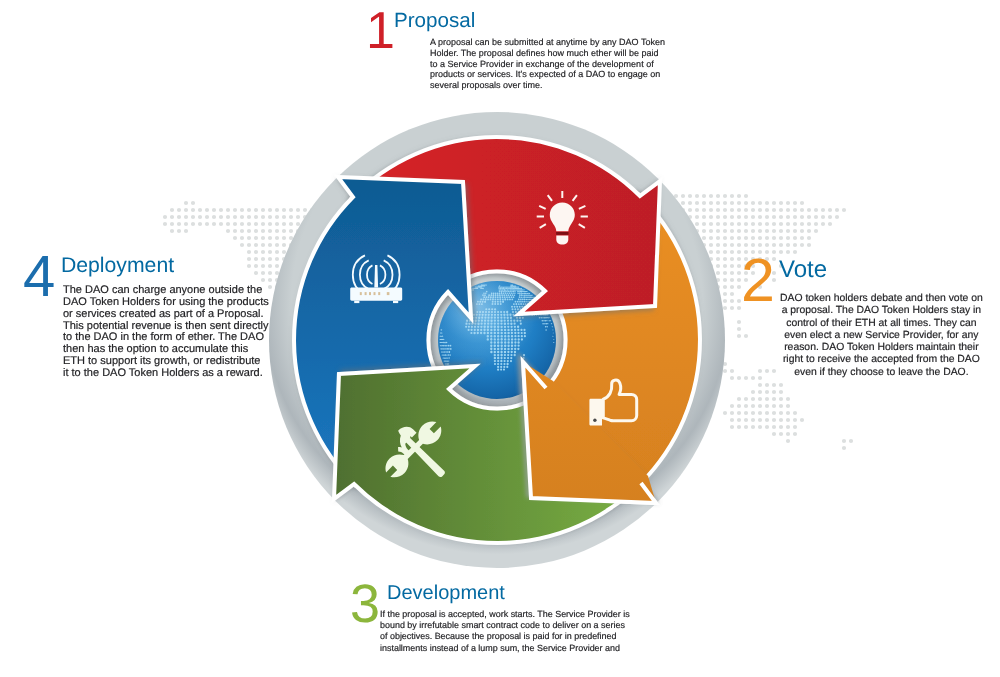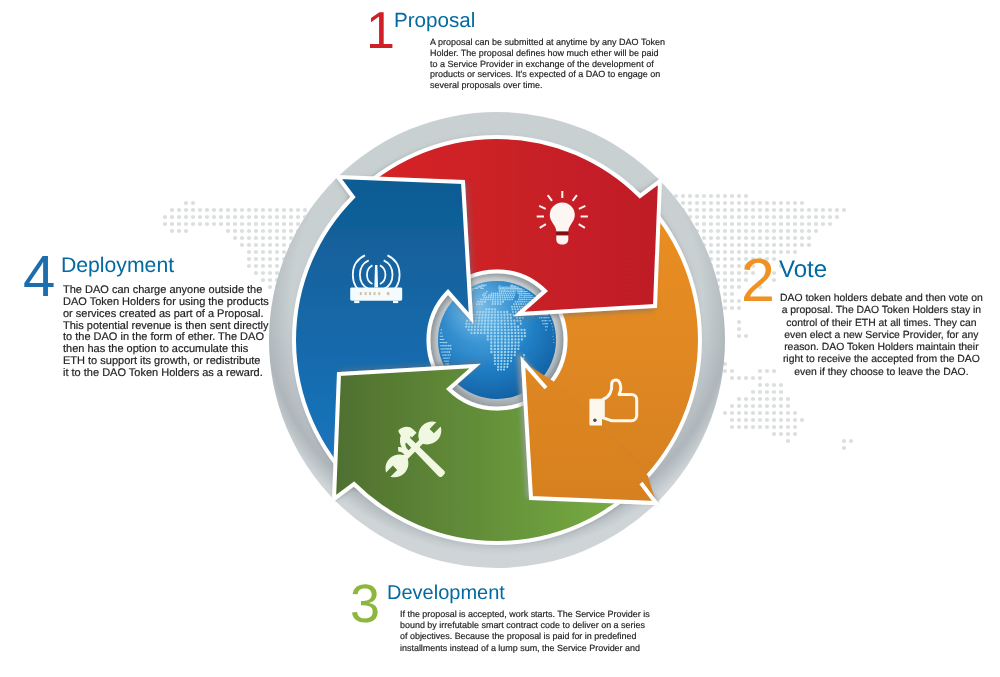--- a/index.html
+++ b/index.html
@@ -168,21 +168,21 @@
         <div class="ln">even elect a new Service Provider, for any</div>
         <div class="ln">reason. DAO Token Holders maintain their</div>
         <div class="ln">right to receive the accepted from the DAO</div>
         <div class="ln">even if they choose to leave the DAO.</div>
       </div>
   </div>
 
   <div class="step" style="left:352px;top:578px;">
     <div class="num" style="left:-2px;top:-1px;font-size:54px;color:#8cb63c;">3</div>
     <div class="hd" style="left:35px;top:5px;font-size:20.0px;">Development</div>
-    <div class="bd" style="left:48px;top:31px;font-size:8.95px;line-height:11.2px;">
+    <div class="bd" style="left:28px;top:31px;font-size:8.95px;line-height:11.2px;">
         <div class="ln">If the proposal is accepted, work starts. The Service Provider is</div>
         <div class="ln">bound by irrefutable smart contract code to deliver on a series</div>
         <div class="ln">of objectives. Because the proposal is paid for in predefined</div>
         <div class="ln">installments instead of a lump sum, the Service Provider and</div>
       </div>
   </div>
 
   <div class="step" style="left:24px;top:250px;">
     <div class="num" style="left:-1px;top:-2px;font-size:58px;color:#1b6dad;">4</div>
     <div class="hd" style="left:37px;top:5px;font-size:21.2px;">Deployment</div>

